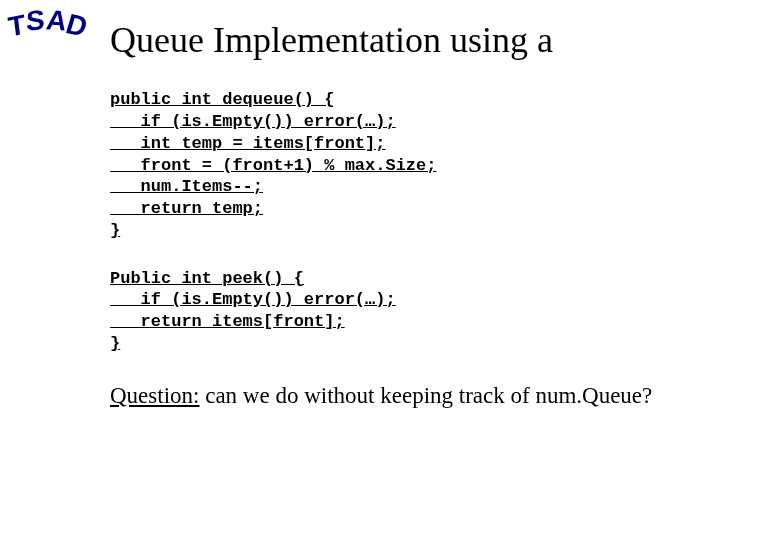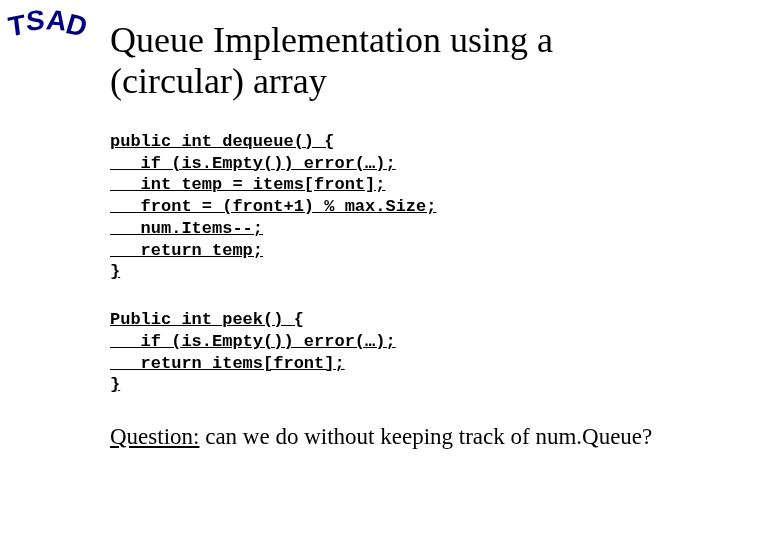--- a/index.html
+++ b/index.html
@@ -61,21 +61,20 @@
 </head>
 <body>
 
 <div class="logo">
   <span class="c1">T</span><span class="c2">S</span><span class="c3">A</span><span class="c4">D</span>
 </div>
 
 <div class="content">
   <div class="title">
     <span>Queue Implementation using a</span><br>
-    <span>(circular) array</span>
   </div>
   <div class="code">public int dequeue() {
    if (is.Empty()) error(…);
    int temp = items[front];
    front = (front+1) % max.Size;
    num.Items--;
    return temp;
 }</div>
   <div class="code">Public int peek() {
    if (is.Empty()) error(…);

